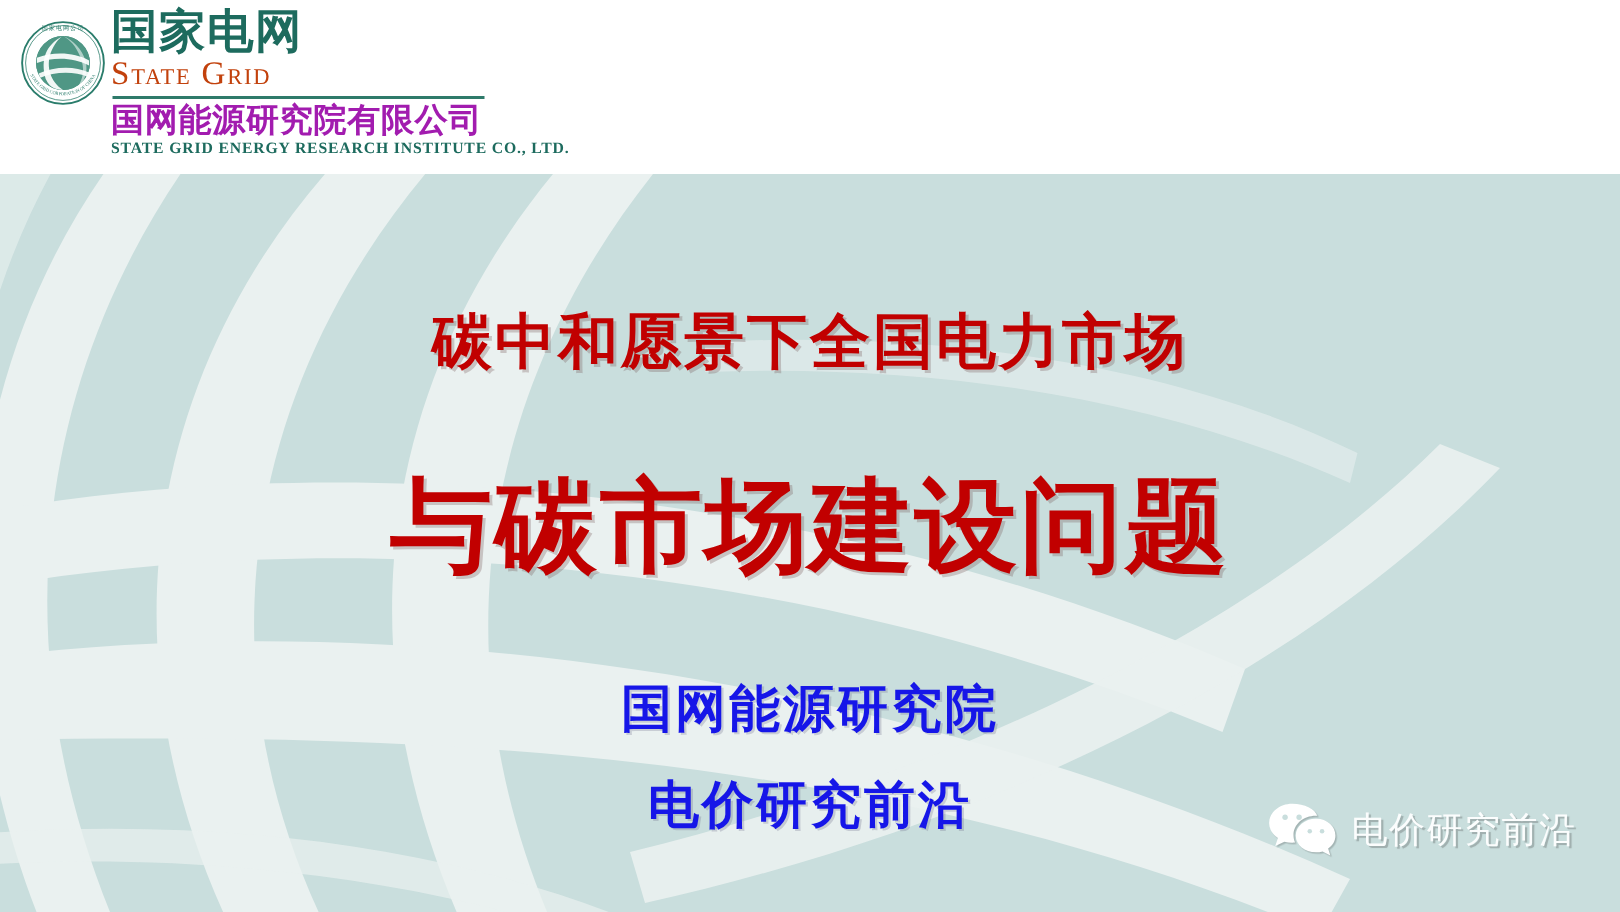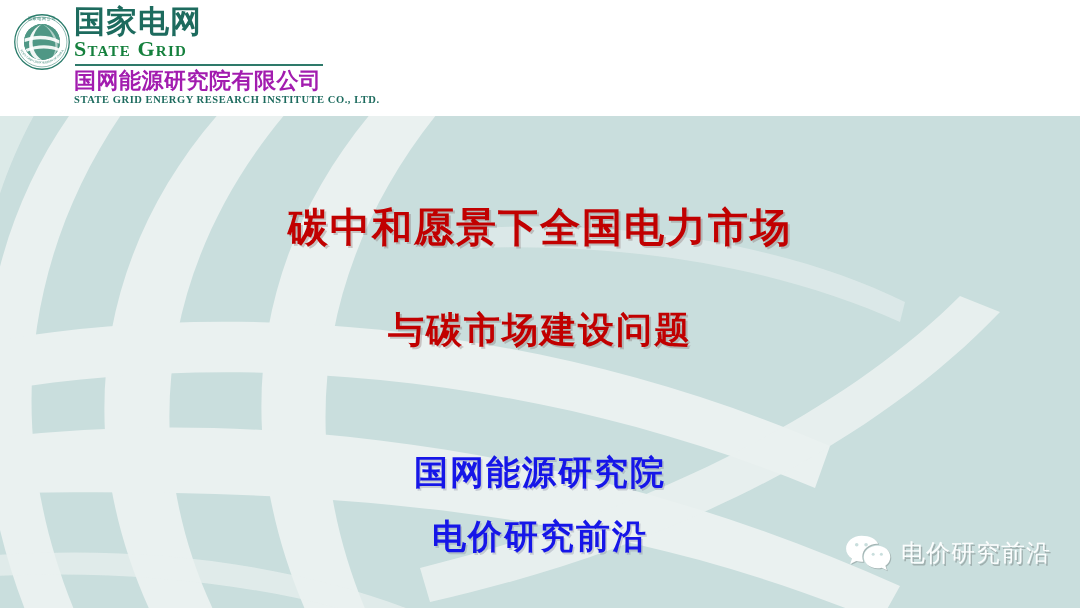--- a/index.html
+++ b/index.html
@@ -52,25 +52,25 @@
     font-size: 31px;
     font-weight: bold;
     letter-spacing: 1px;
     line-height: 1.02;
     color: #1d6b5e;
     white-space: nowrap;
   }
   .brand-en {
     font-family: "Liberation Serif", "DejaVu Serif", serif;
     font-size: 22px;
-    font-weight: bold;
+    font-weight: normal;
     font-variant: small-caps;
     letter-spacing: 1.2px;
     line-height: 1.05;
-    color: #15803d;
+    color: #c2410c;
     margin-top: -1px;
     white-space: nowrap;
   }
 
   .brand-divider {
     position: absolute;
     left: 75px;
     top: 64px;
     width: 248px;
     height: 2px;
@@ -140,21 +140,21 @@
     letter-spacing: 2px;
     text-shadow: 2px 2px 0 rgba(120,90,90,0.30);
     white-space: nowrap;
   }
   .title-1 {
     top: 84px;
     font-size: 40px;
   }
   .title-2 {
     top: 190px;
-    font-size: 36px;
+    font-size: 68px;
   }
 
   .affil-line {
     position: absolute;
     width: 1080px;
     text-align: center;
     font-family: "DejaVu Sans", "Liberation Sans", sans-serif;
     font-weight: bold;
     color: #1616e8;
     letter-spacing: 2px;

